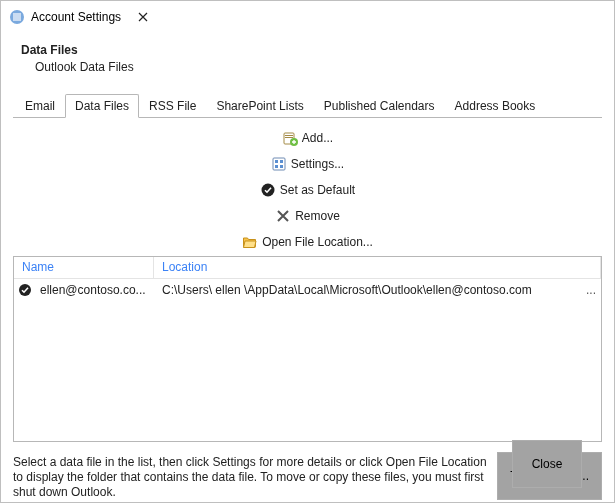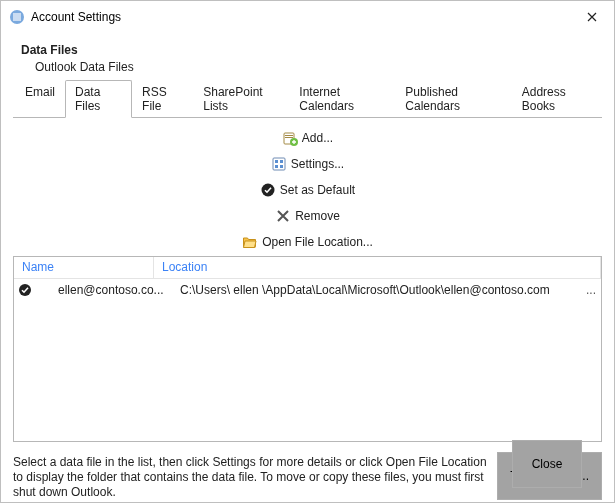--- a/index.html
+++ b/index.html
@@ -11,21 +11,20 @@
     font-family: "Segoe UI", Tahoma, sans-serif;
     font-size: 12px;
     color: #222;
     border: 1px solid #bfbfbf;
     position: relative;
   }
   
   .titlebar {
     display: flex;
     align-items: center;
-    justify-content: space-between;
     height: 32px;
     padding: 0 0 0 8px;
   }
   .titlebar-left {
     display: flex;
     align-items: center;
     gap: 6px;
   }
   .title-text { color: #000; }
   .close-x {
@@ -129,21 +128,20 @@
     display: flex;
     align-items: center;
     justify-content: center;
   }
   .row-name {
     width: 118px;
     padding: 0 4px;
     white-space: nowrap;
     overflow: hidden;
     text-overflow: ellipsis;
-    margin-left: 18px;
   }
   .row-loc {
     flex: 1;
     padding: 0 8px;
     white-space: nowrap;
     overflow: hidden;
   }
   .row-ell {
     width: 20px;
     text-align: center;
@@ -200,21 +198,20 @@
   <div class="header-title">Data Files</div>
   <div class="header-sub">Outlook Data Files</div>
 </div>
 
 <div class="tab-wrap">
   <div class="tabs">
     <div class="tab">Email</div>
     <div class="tab selected">Data Files</div>
     <div class="tab">RSS File</div>
     <div class="tab">SharePoint Lists</div>
-    <div class="tab">Internet Calendars</div>
     <div class="tab">Published Calendars</div>
     <div class="tab">Address Books</div>
   </div>
 </div>
 
 <div class="toolbar">
   <div class="tbtn">
     <svg class="ticon" viewBox="0 0 16 16">
       <rect x="2" y="3" width="10" height="11" rx="1" fill="#fff" stroke="#a38a45"></rect>
       <rect x="3" y="5" width="8" height="1" fill="#a38a45"></rect>

